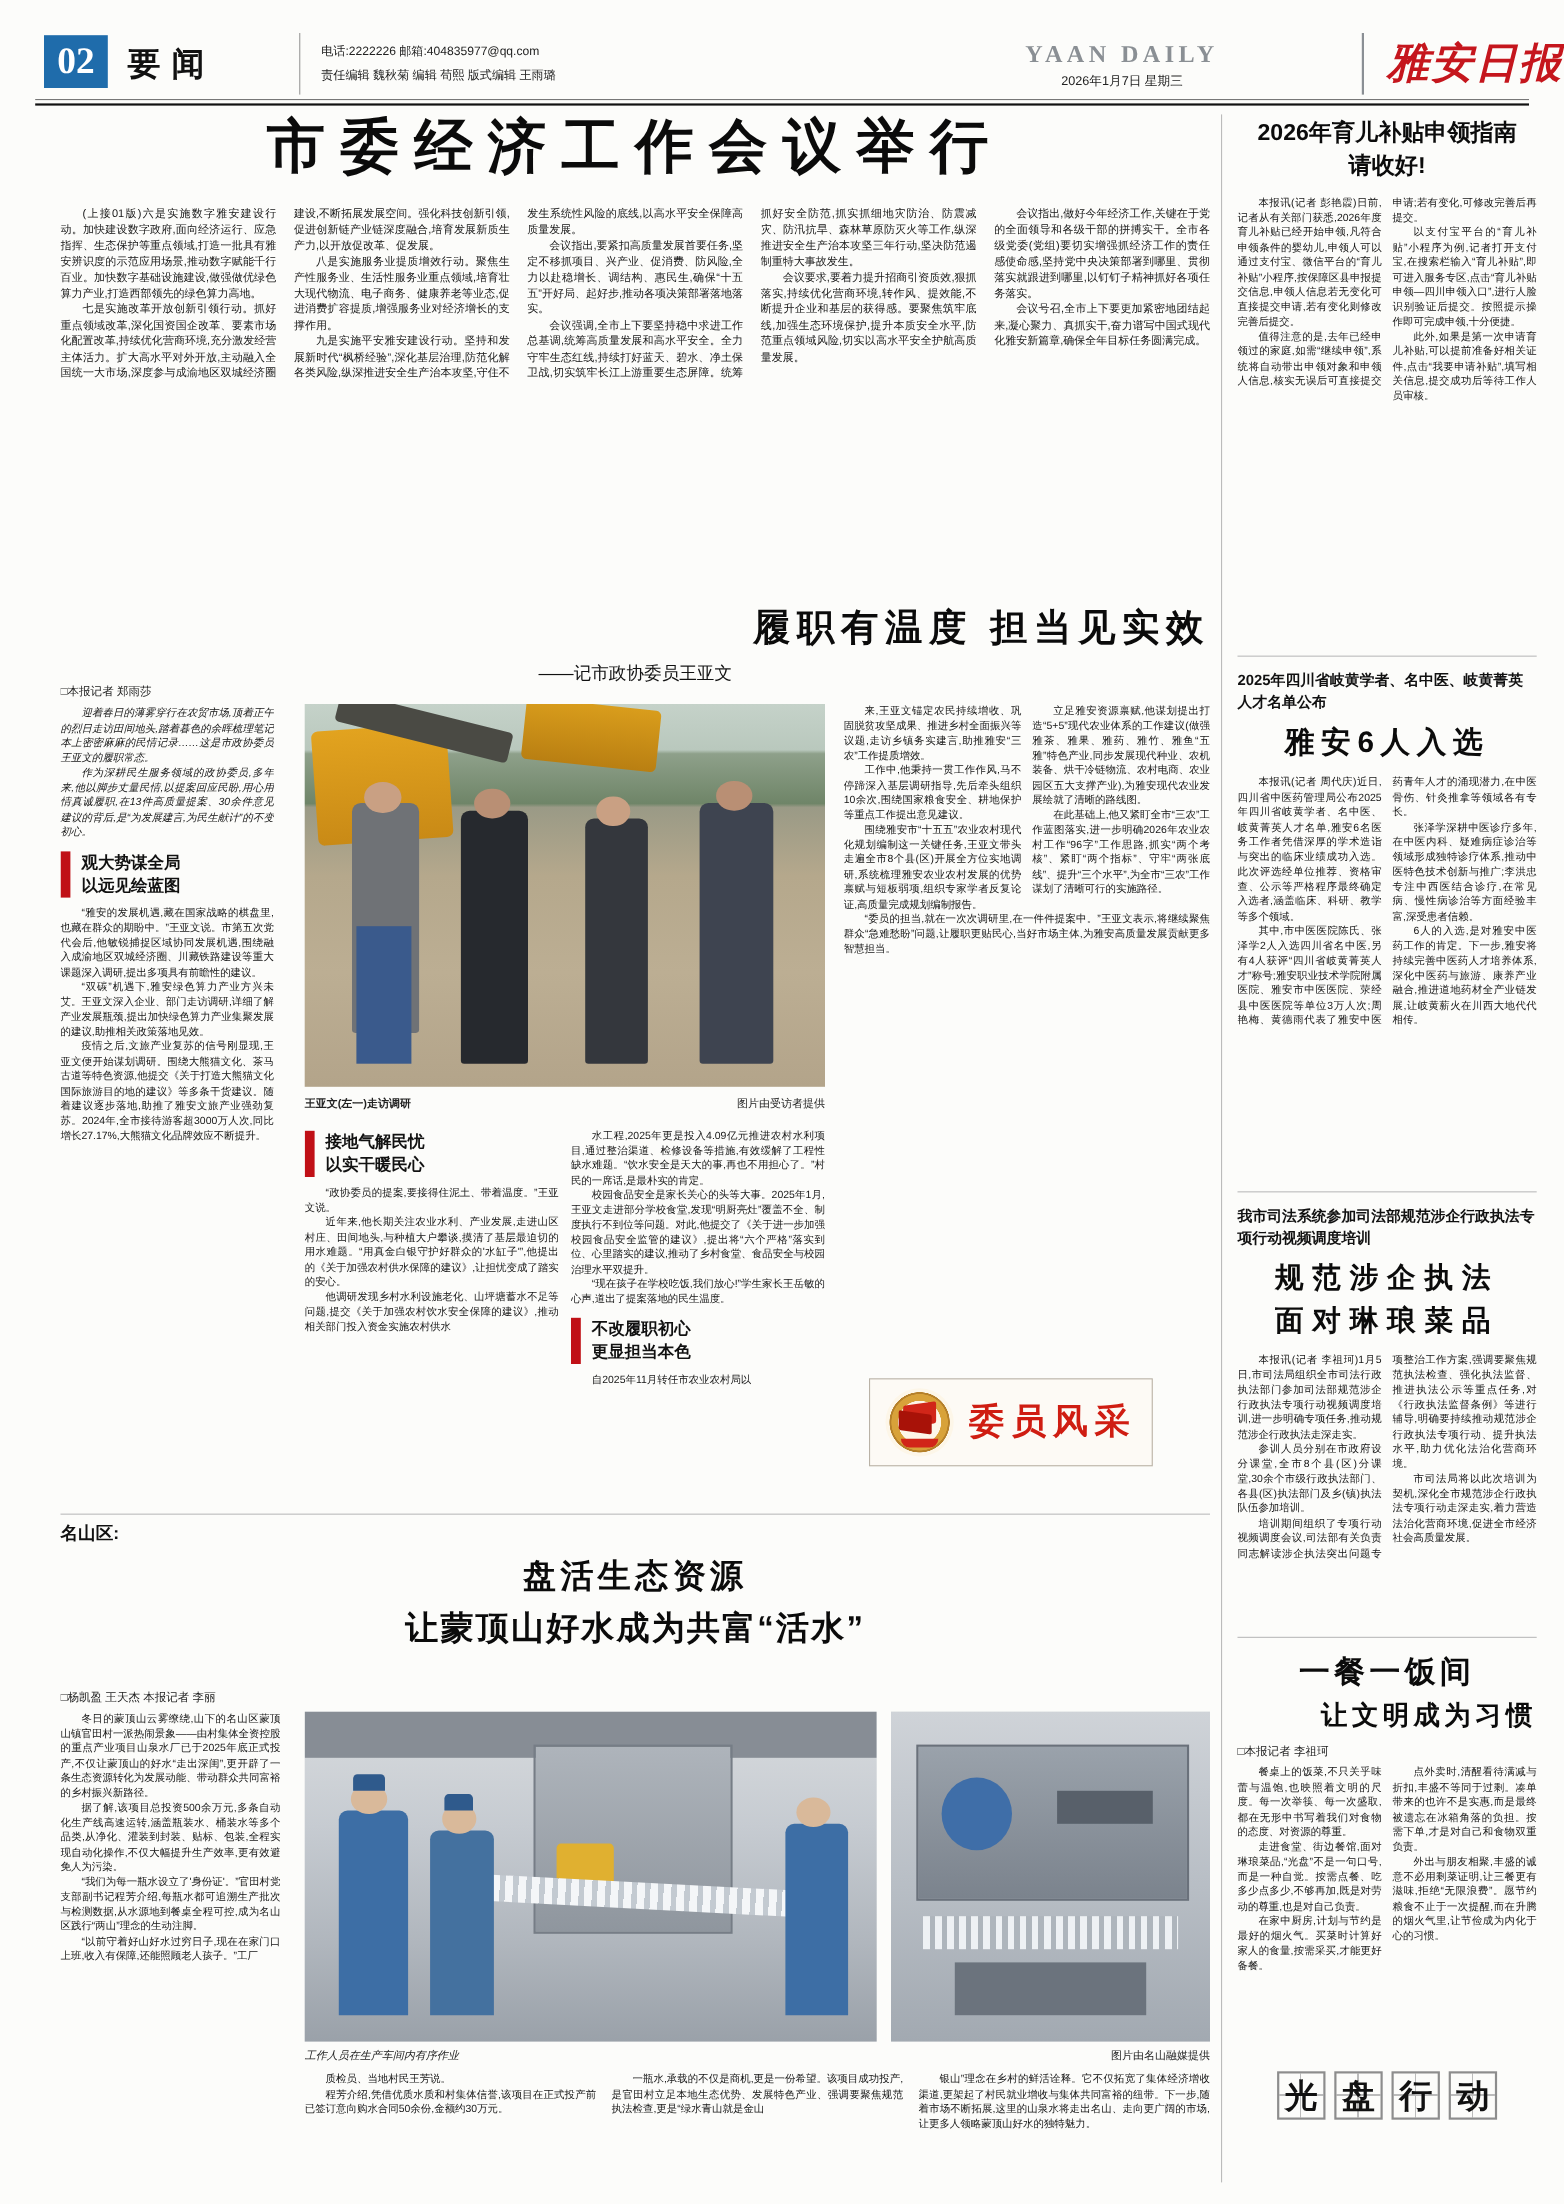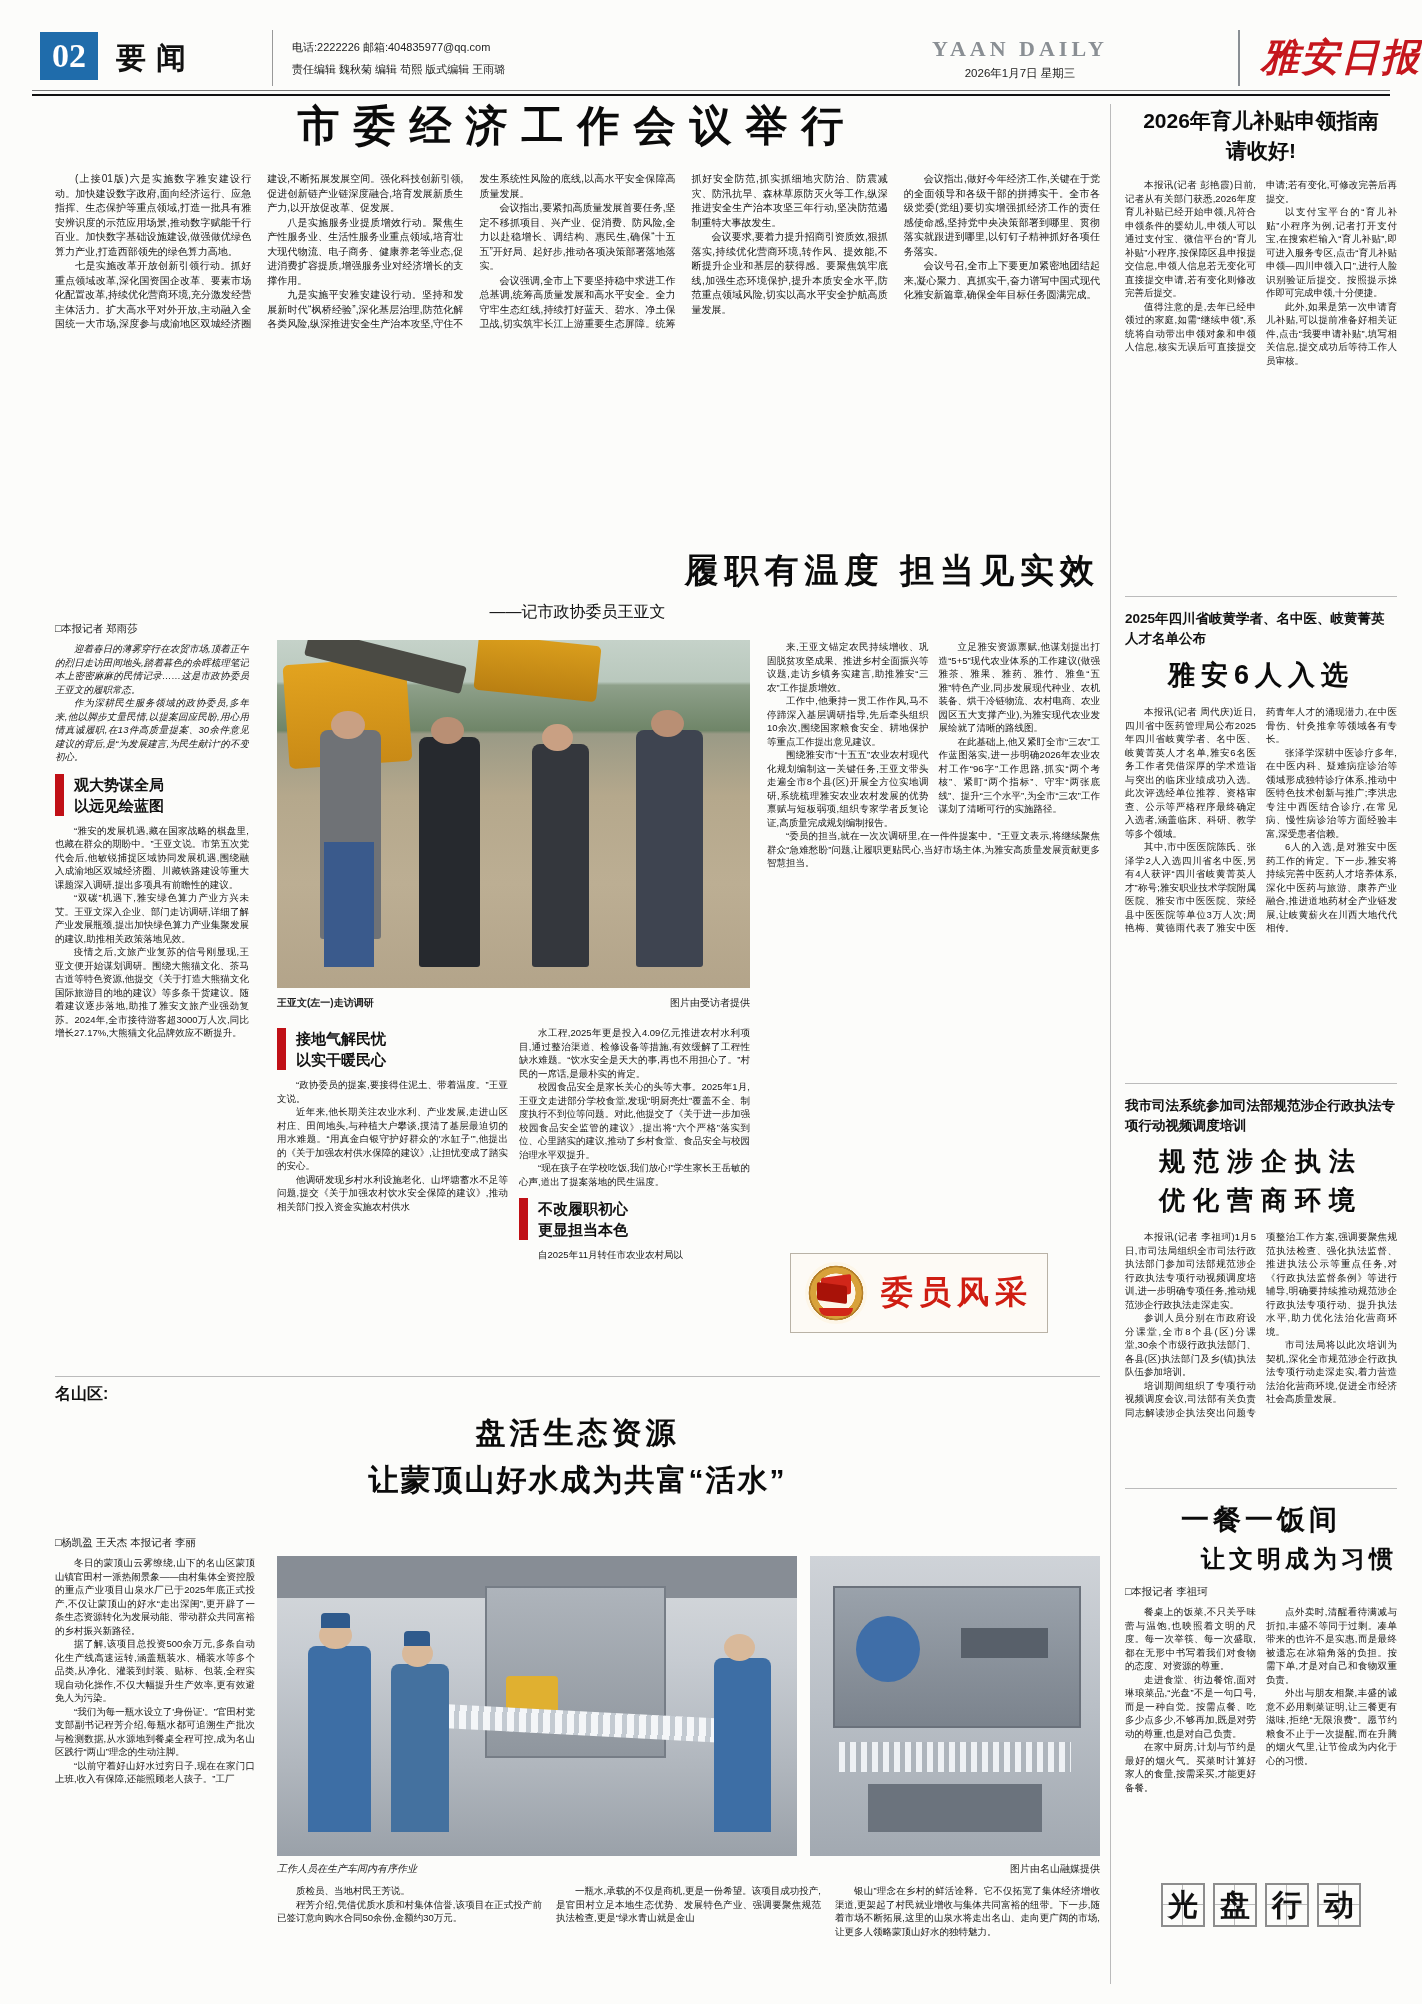--- a/index.html
+++ b/index.html
@@ -64,21 +64,21 @@
     </div>
     <div class="mast-en">YAAN DAILY</div>
     <div class="mast-date">2026年1月7日  星期三</div>
     <div class="hdr-sep2"></div>
     <div class="mast-cn">雅安日报</div>
   </div>
   <div class="hdr-rule"></div>
   <div class="vrule"></div>
 
   <div style="position:absolute;left:55px;top:98px;width:1045px;height:445px;">
-    <h1 style="text-align:center;font-size:42px;letter-spacing:14px;">市委经济工作会议举行</h1>
+    <h1 style="text-align:center;font-size:53px;letter-spacing:14px;">市委经济工作会议举行</h1>
     <div class="bodytext" style="margin-top:18px;height:372px;column-count:5;column-gap:16px;overflow:hidden;">
         <p>(上接01版)六是实施数字雅安建设行动。加快建设数字政府,面向经济运行、应急指挥、生态保护等重点领域,打造一批具有雅安辨识度的示范应用场景,推动数字赋能千行百业。加快数字基础设施建设,做强做优绿色算力产业,打造西部领先的绿色算力高地。</p>
         <p>七是实施改革开放创新引领行动。抓好重点领域改革,深化国资国企改革、要素市场化配置改革,持续优化营商环境,充分激发经营主体活力。扩大高水平对外开放,主动融入全国统一大市场,深度参与成渝地区双城经济圈建设,不断拓展发展空间。强化科技创新引领,促进创新链产业链深度融合,培育发展新质生产力,以开放促改革、促发展。</p>
         <p>八是实施服务业提质增效行动。聚焦生产性服务业、生活性服务业重点领域,培育壮大现代物流、电子商务、健康养老等业态,促进消费扩容提质,增强服务业对经济增长的支撑作用。</p>
         <p>九是实施平安雅安建设行动。坚持和发展新时代“枫桥经验”,深化基层治理,防范化解各类风险,纵深推进安全生产治本攻坚,守住不发生系统性风险的底线,以高水平安全保障高质量发展。</p>
         <p>会议指出,要紧扣高质量发展首要任务,坚定不移抓项目、兴产业、促消费、防风险,全力以赴稳增长、调结构、惠民生,确保“十五五”开好局、起好步,推动各项决策部署落地落实。</p>
         <p>会议强调,全市上下要坚持稳中求进工作总基调,统筹高质量发展和高水平安全。全力守牢生态红线,持续打好蓝天、碧水、净土保卫战,切实筑牢长江上游重要生态屏障。统筹抓好安全防范,抓实抓细地灾防治、防震减灾、防汛抗旱、森林草原防灭火等工作,纵深推进安全生产治本攻坚三年行动,坚决防范遏制重特大事故发生。</p>
         <p>会议要求,要着力提升招商引资质效,狠抓落实,持续优化营商环境,转作风、提效能,不断提升企业和基层的获得感。要聚焦筑牢底线,加强生态环境保护,提升本质安全水平,防范重点领域风险,切实以高水平安全护航高质量发展。</p>
         <p>会议指出,做好今年经济工作,关键在于党的全面领导和各级干部的拼搏实干。全市各级党委(党组)要切实增强抓经济工作的责任感使命感,坚持党中央决策部署到哪里、贯彻落实就跟进到哪里,以钉钉子精神抓好各项任务落实。</p>
         <p>会议号召,全市上下要更加紧密地团结起来,凝心聚力、真抓实干,奋力谱写中国式现代化雅安新篇章,确保全年目标任务圆满完成。</p>
@@ -268,21 +268,21 @@
           <p>张泽学深耕中医诊疗多年,在中医内科、疑难病症诊治等领域形成独特诊疗体系,推动中医特色技术创新与推广;李洪忠专注中西医结合诊疗,在常见病、慢性病诊治等方面经验丰富,深受患者信赖。</p>
           <p>6人的入选,是对雅安中医药工作的肯定。下一步,雅安将持续完善中医药人才培养体系,深化中医药与旅游、康养产业融合,推进道地药材全产业链发展,让岐黄薪火在川西大地代代相传。</p>
         </div>
     </div>
 
     <div class="hrule" style="position:static;width:100%;margin:10px 0 12px;"></div>
 
     <div>
       <div style="font-size:13.5px;font-weight:bold;line-height:20px;">我市司法系统参加司法部规范涉企行政执法专项行动视频调度培训</div>
       <h3 style="text-align:center;font-size:26px;letter-spacing:8px;margin-top:8px;">规范涉企执法</h3>
-      <h3 style="text-align:center;font-size:26px;letter-spacing:8px;margin-top:4px;">优化营商环境</h3>
+      <h3 style="text-align:center;font-size:26px;letter-spacing:8px;margin-top:4px;">面对琳琅菜品</h3>
       <div class="bodytext small" style="margin-top:12px;height:248px;column-count:2;column-gap:10px;overflow:hidden;">
           <p>本报讯(记者 李祖珂)1月5日,市司法局组织全市司法行政执法部门参加司法部规范涉企行政执法专项行动视频调度培训,进一步明确专项任务,推动规范涉企行政执法走深走实。</p>
           <p>参训人员分别在市政府设分课堂,全市8个县(区)分课堂,30余个市级行政执法部门、各县(区)执法部门及乡(镇)执法队伍参加培训。</p>
           <p>培训期间组织了专项行动视频调度会议,司法部有关负责同志解读涉企执法突出问题专项整治工作方案,强调要聚焦规范执法检查、强化执法监督、推进执法公示等重点任务,对《行政执法监督条例》等进行辅导,明确要持续推动规范涉企行政执法专项行动、提升执法水平,助力优化法治化营商环境。</p>
           <p>市司法局将以此次培训为契机,深化全市规范涉企行政执法专项行动走深走实,着力营造法治化营商环境,促进全市经济社会高质量发展。</p>
         </div>
     </div>
 
     <div class="hrule" style="position:static;width:100%;margin:10px 0 12px;"></div>
 

